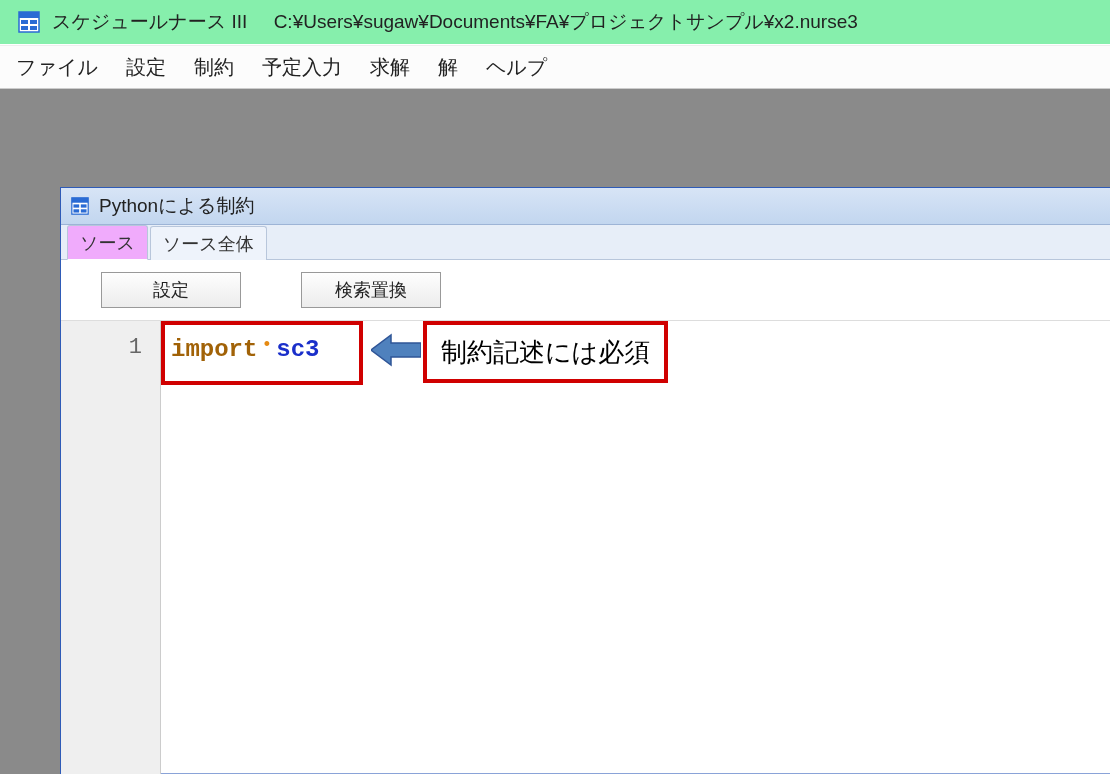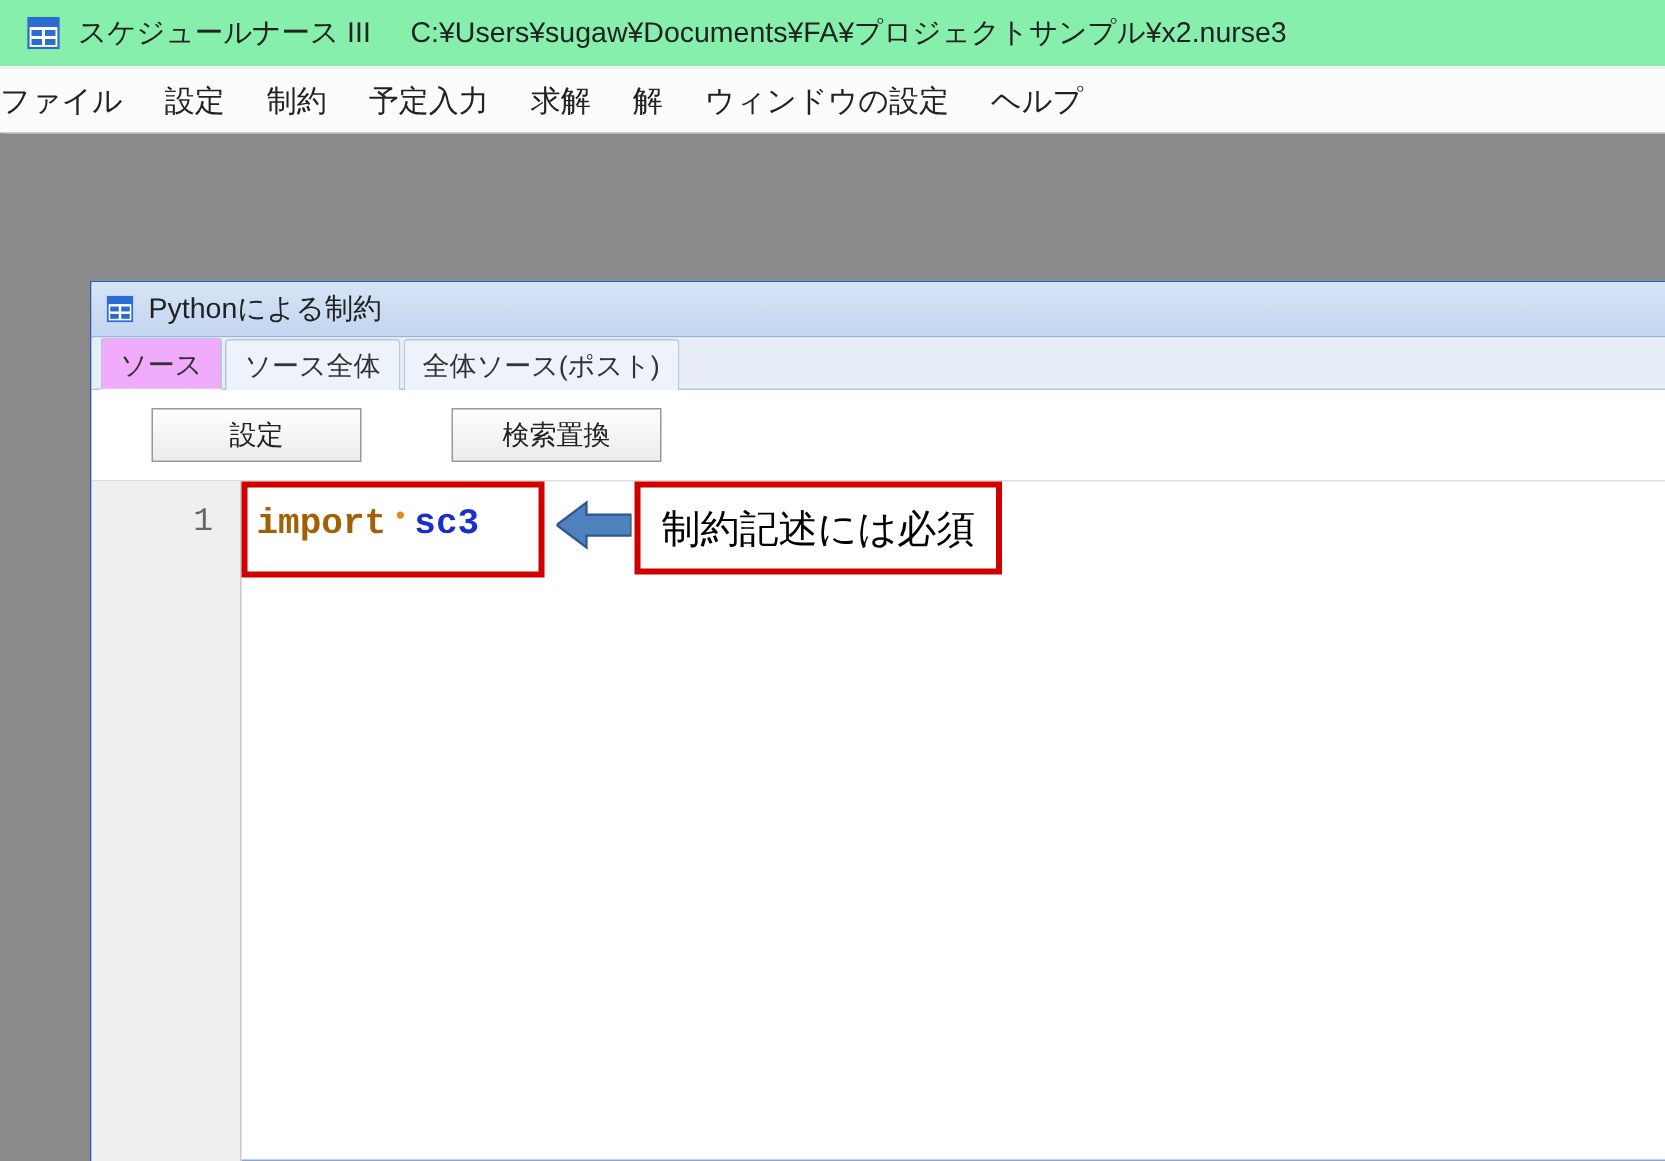--- a/index.html
+++ b/index.html
@@ -31,20 +31,21 @@
     display: inline-block;
   }
   .app-icon svg { display: block; }
 
   
   .menu-bar {
     height: 42px;
     background: #fcfcfc;
     display: flex;
     align-items: center;
+    padding-left: 16px;
     gap: 28px;
     font-size: 20px;
     color: #222;
     border-top: 1px solid #eee;
     border-bottom: 1px solid #ccc;
   }
   .menu-item { cursor: default; white-space: nowrap; }
 
   
   .mdi-area {
@@ -227,21 +228,20 @@
   </span>
 </div>
 
 <div class="menu-bar">
   <span class="menu-item">ファイル</span>
   <span class="menu-item">設定</span>
   <span class="menu-item">制約</span>
   <span class="menu-item">予定入力</span>
   <span class="menu-item">求解</span>
   <span class="menu-item">解</span>
-  <span class="menu-item">ウィンドウの設定</span>
   <span class="menu-item">ヘルプ</span>
 </div>
 
 <div class="mdi-area">
 
   <div class="child-window">
 
     <div class="child-title-bar">
       <span class="small-icon">
         <svg width="18" height="18" viewBox="0 0 22 22">
@@ -252,21 +252,20 @@
           <rect x="3" y="15" width="7" height="4" fill="#2a6bd4"></rect>
           <rect x="12" y="15" width="7" height="4" fill="#2a6bd4"></rect>
         </svg>
       </span>
       <span>Pythonによる制約</span>
     </div>
 
     <div class="tab-row">
       <div class="tab active">ソース</div>
       <div class="tab">ソース全体</div>
-      <div class="tab">全体ソース(ポスト)</div>
     </div>
 
     <div class="child-toolbar">
       <div class="tool-btn">設定</div>
       <div class="tool-btn">検索置換</div>
     </div>
 
     <div class="editor">
       <div class="gutter">
         <div class="lnum">1</div>

